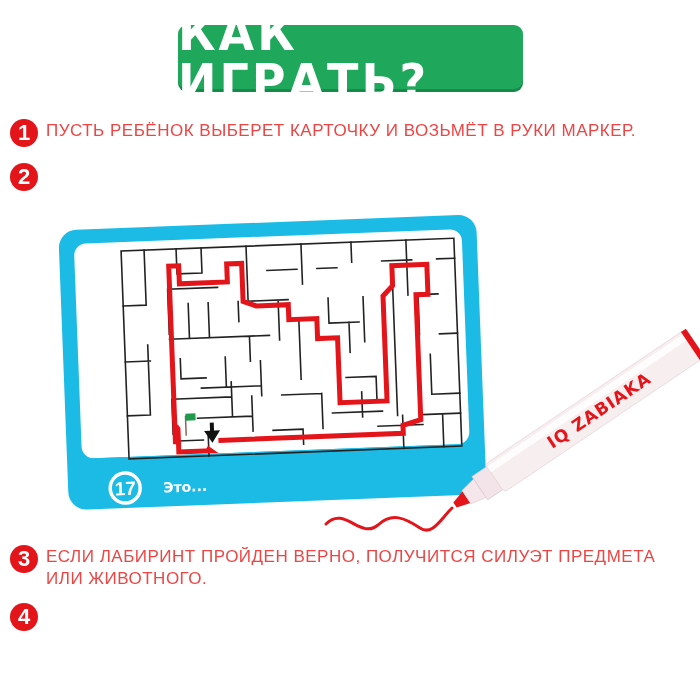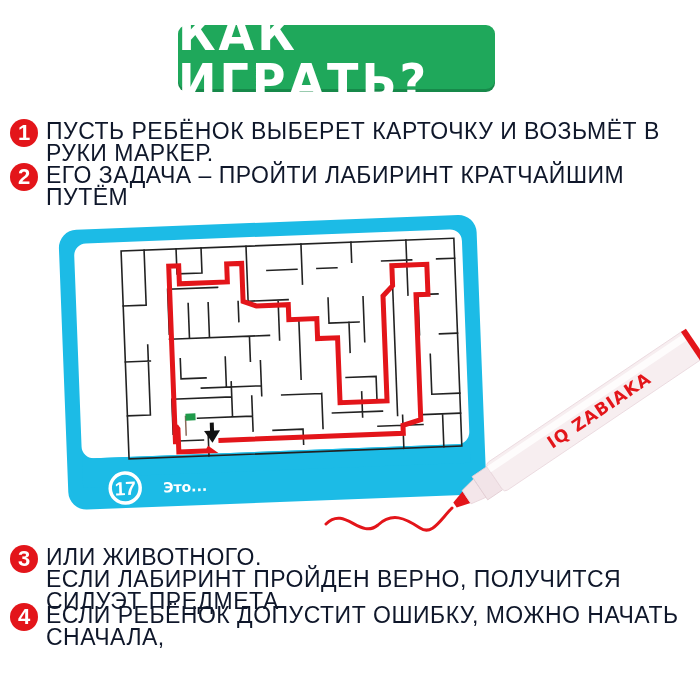--- a/index.html
+++ b/index.html
@@ -1,39 +1,39 @@
 <!DOCTYPE html>
 <html><head>
   <meta charset="utf-8">
   <style>
     html, body { margin: 0; padding: 0; }
     body {
       width: 700px; height: 700px; background: #ffffff; position: relative; overflow: hidden;
       font-family: "DejaVu Sans", "Liberation Sans", sans-serif; color: #2a2a2a;
     }
     .title-badge {
-      position: absolute; left: 178px; top: 25px; width: 317px; height: 64px;
+      position: absolute; left: 178px; top: 25px; width: 345px; height: 64px;
       background: #1fa85b; border-radius: 9px;
       box-shadow: 0 3px 0 #17894a;
       display: flex; align-items: center; justify-content: center;
     }
     .title-text {
       color: #ffffff; font-family: "DejaVu Sans", sans-serif; font-weight: bold;
       font-size: 46px; letter-spacing: 3px; line-height: 1; transform: scaleY(1.05);
     }
     .step { position: absolute; left: 10px; display: flex; align-items: flex-start; }
     .step-num {
       width: 28px; height: 28px; border-radius: 50%; background: #e3151a;
       color: #fff; font-weight: bold; font-size: 22px; line-height: 28px; text-align: center;
       flex: 0 0 28px; margin-right: 8px; margin-top: -1px;
       font-family: "Liberation Sans", sans-serif;
     }
     .step-text {
-      font-size: 23px; line-height: 22px; text-transform: uppercase; font-variant: small-caps;
-      letter-spacing: 0.5px; color: #0f172a; font-family: "Liberation Sans", sans-serif;
+      font-size: 17px; line-height: 22px; text-transform: uppercase; font-variant: small-caps;
+      letter-spacing: 0.5px; color: #ef4444; font-family: "Liberation Sans", sans-serif;
     }
 
     
     .card-wrap { position: absolute; left: 0; top: 0; width: 700px; height: 700px; }
     svg { display: block; }
   </style>
 </head>
 <body>
 
 <div class="title-badge">
@@ -43,21 +43,20 @@
 <div class="step" style="top:120px;">
   <div class="step-num">1</div>
   <div class="step-text">
     <div>Пусть ребёнок выберет карточку и возьмёт в руки маркер.</div>
   </div>
 </div>
 
 <div class="step" style="top:164px;">
   <div class="step-num">2</div>
   <div class="step-text">
-    <div>Его задача – пройти лабиринт кратчайшим путём</div>
   </div>
 </div>
 
 <div class="card-wrap">
   <svg width="700" height="700" viewBox="0 0 700 700" xmlns="http://www.w3.org/2000/svg">
 
     <g transform="rotate(-2.2 280 350)">
       <g>
         <rect x="63" y="222" width="418" height="280" rx="18" ry="18" fill="#1cbbe6"></rect>
         <rect x="78" y="236" width="388" height="215" rx="12" ry="12" fill="#ffffff"></rect>
@@ -113,23 +112,22 @@
       <g>
         <text x="112" y="8" font-family="DejaVu Sans, sans-serif" font-weight="bold" font-size="17" fill="#e3151a" letter-spacing="1">IQ ZABIAKA</text>
       </g>
     </g>
   </svg>
 </div>
 
 <div class="step" style="top:546px;">
   <div class="step-num">3</div>
   <div class="step-text">
+    <div>Если лабиринт пройден верно, получится силуэт предмета</div>
     <div>или животного.</div>
-    <div>Если лабиринт пройден верно, получится силуэт предмета</div>
   </div>
 </div>
 
 <div class="step" style="top:604px;">
   <div class="step-num">4</div>
   <div class="step-text">
-    <div>Если ребёнок допустит ошибку, можно начать сначала,</div>
   </div>
 </div>
 
 </body></html>

